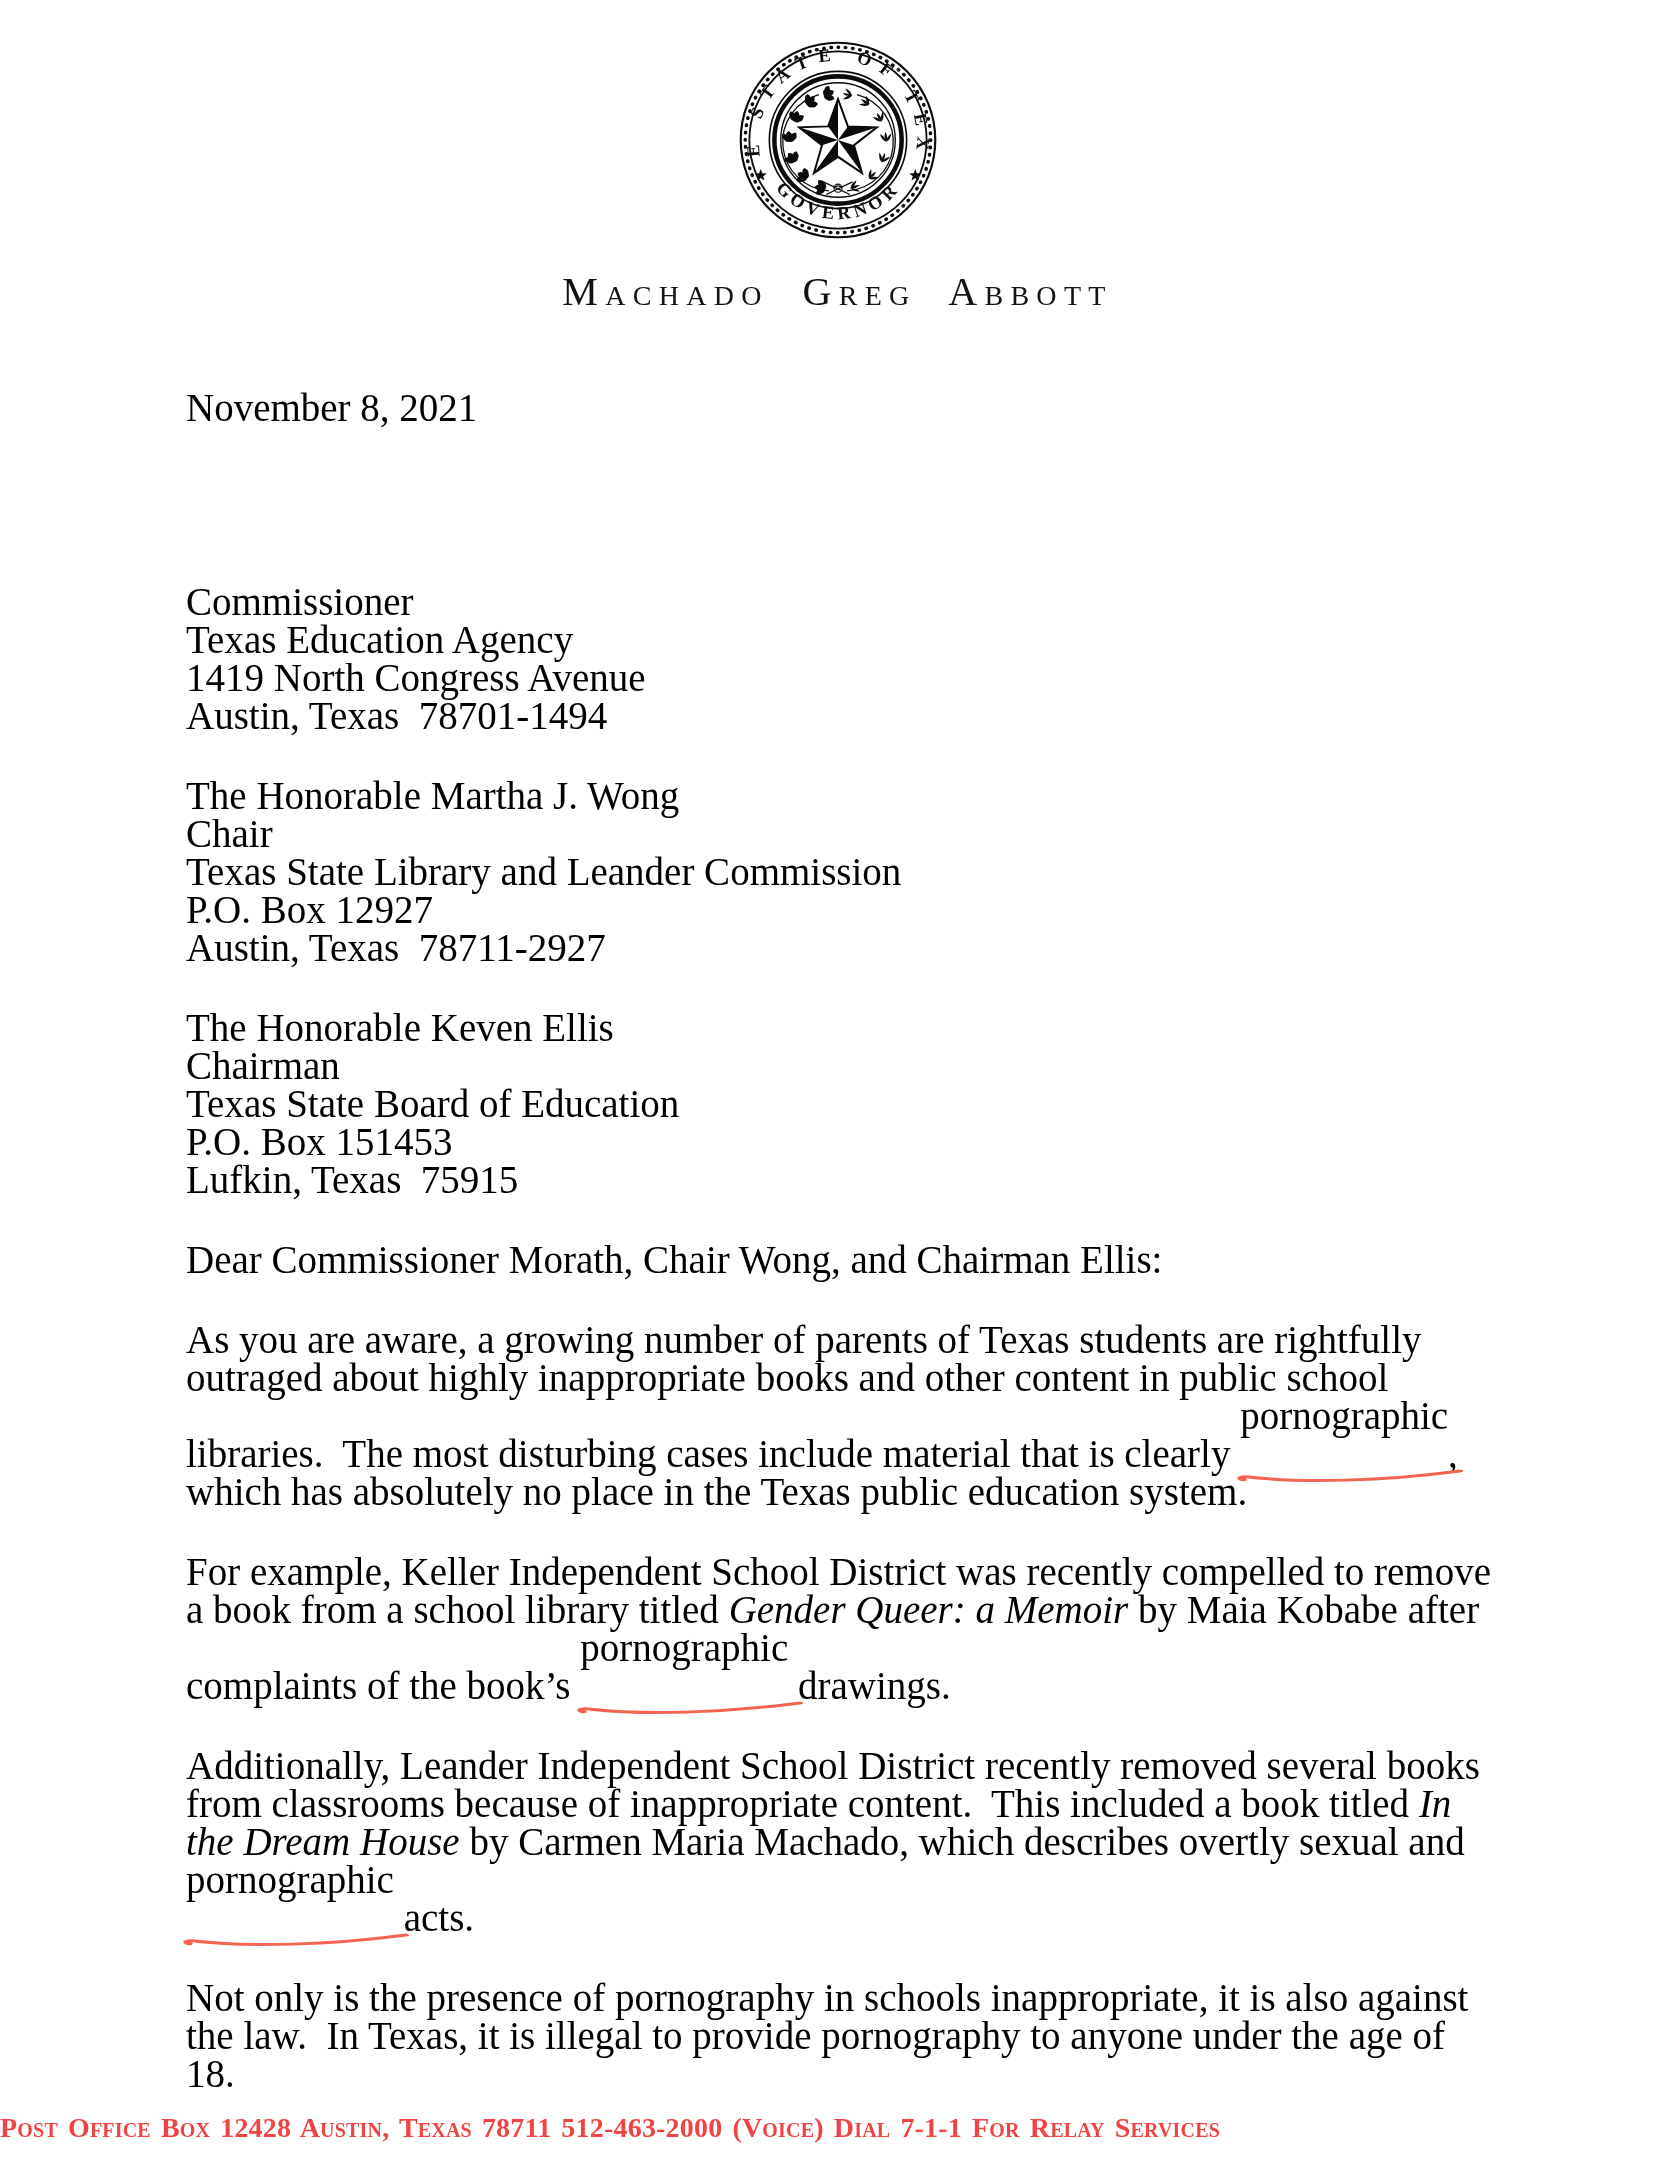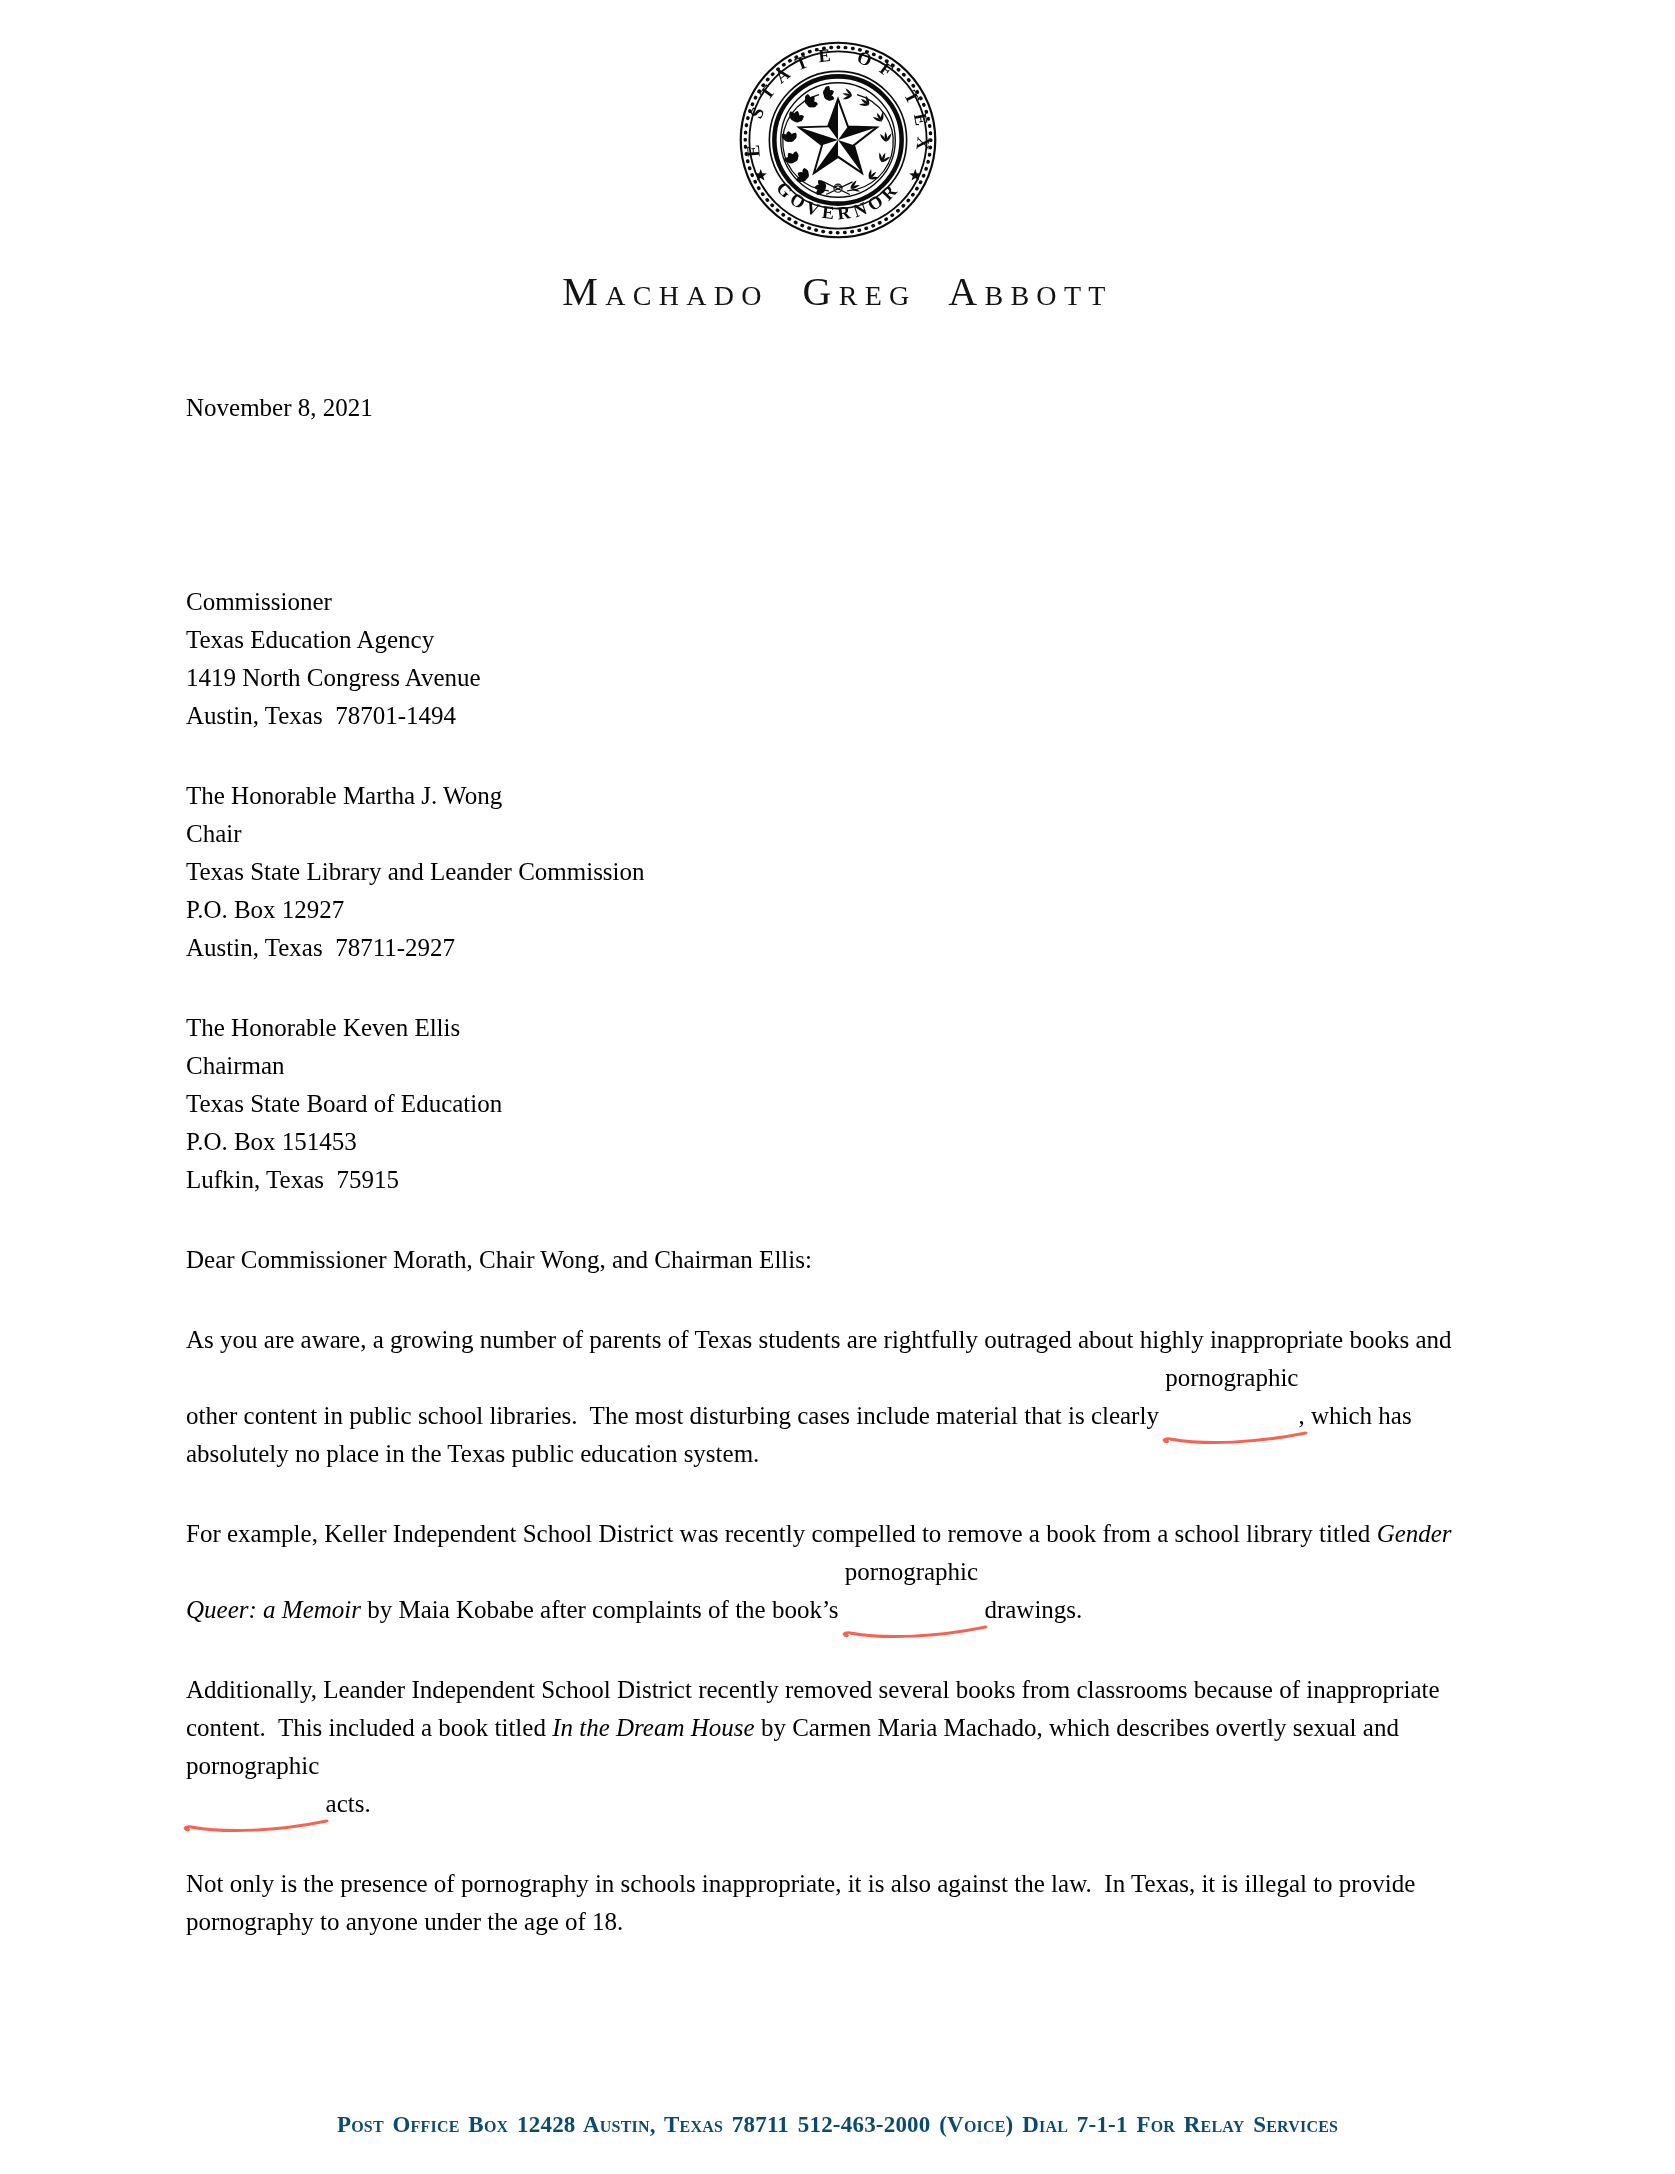--- a/index.html
+++ b/index.html
@@ -20,21 +20,21 @@
     font-size:40px;
     font-variant:small-caps;
     letter-spacing:7.3px;
     word-spacing:16.5px;
     color:#131313;
     line-height:48px;
   }
   
   .letter-body{
     margin:0 184px 0 186px;
-    font-size:25px;
+    font-size:39px;
     line-height:38px;
     text-align:left;
   }
   .date-line{ margin-top:73px; white-space:pre-wrap; }
   .recipient-block{ margin-top:42px; }
   .recipient-block.first{ margin-top:156px; }
   .recipient-line{ white-space:pre-wrap; }
   .salutation{ margin-top:42px; white-space:pre-wrap; }
   .para{ margin-top:42px; white-space:pre-wrap; }
   .para em{ font-style:italic; }
@@ -44,25 +44,25 @@
     position:absolute; left:-2%; bottom:-12px;
     width:110%; height:17.4px; overflow:visible;
   }
   .red-swoosh svg path{
     stroke:var(--accent,#f76352); stroke-width:3.4;
     fill:none; stroke-linecap:round;
   }
   
   .footer{
     position:absolute; top:2112px; left:0; width:100%;
-    text-align:center;
-    font-size:23px; font-weight:bold;
+    text-align:left;
+    font-size:28px; font-weight:bold;
     font-variant:small-caps;
     letter-spacing:0.2px; word-spacing:2.8px;
-    color:#0c4a6e;
+    color:#ef4444;
   }
 </style>
 </head>
 <body>
 
 <div class="page">
 
   <div class="letterhead">
     <svg class="seal" viewBox="0 0 220 220" width="200" height="200">
       <defs>

